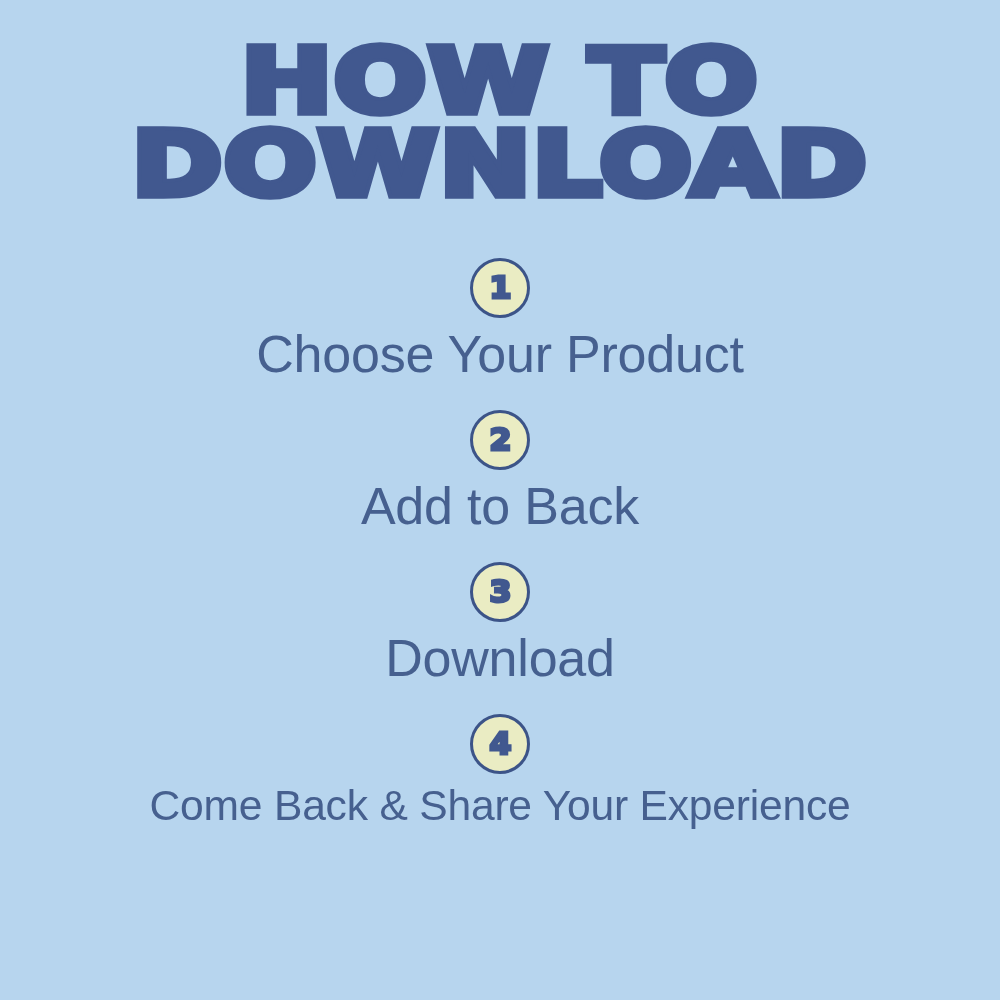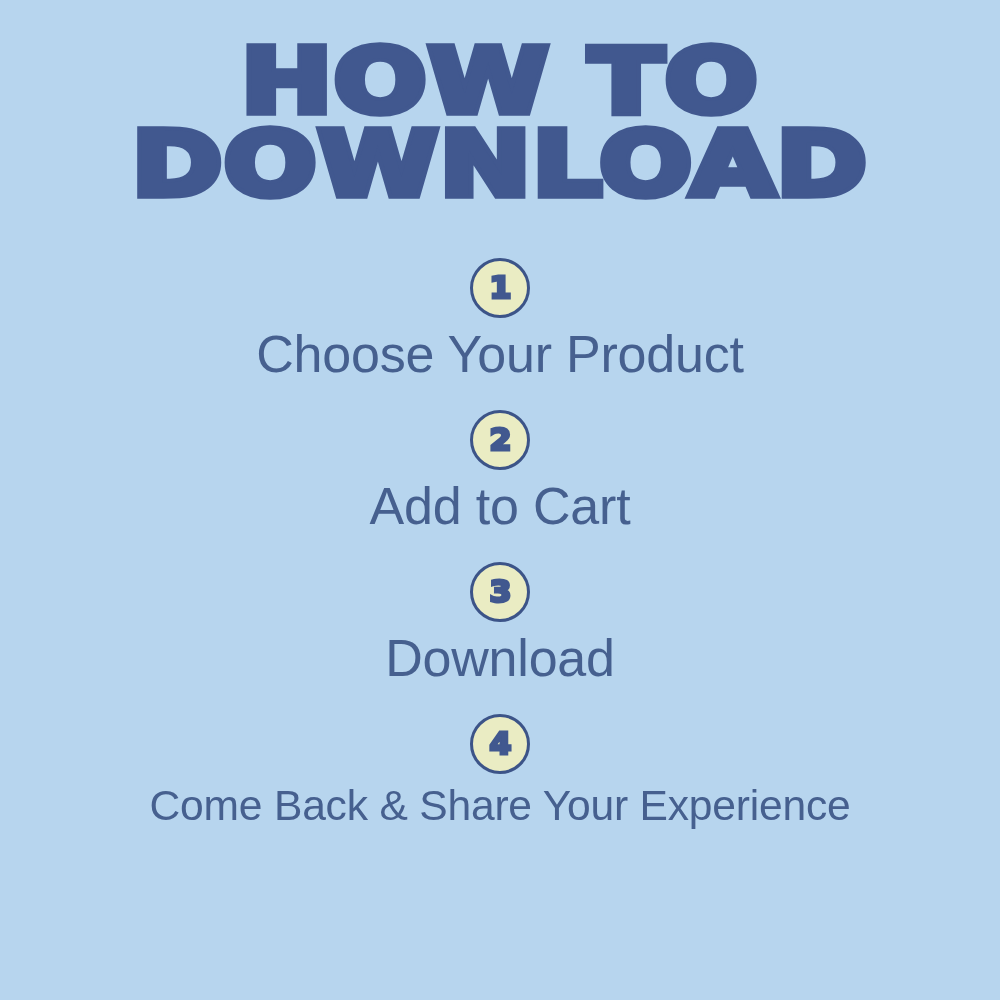--- a/index.html
+++ b/index.html
@@ -126,21 +126,21 @@
       <div class="badge">
         <span class="badge-num">1</span>
       </div>
       <div class="step-label">Choose Your Product</div>
     </div>
 
     <div class="step step-2">
       <div class="badge">
         <span class="badge-num">2</span>
       </div>
-      <div class="step-label">Add to Cart</div>
+      <div class="step-label">Add to Back</div>
     </div>
 
     <div class="step step-3">
       <div class="badge">
         <span class="badge-num">3</span>
       </div>
       <div class="step-label">Download</div>
     </div>
 
     <div class="step step-4">

